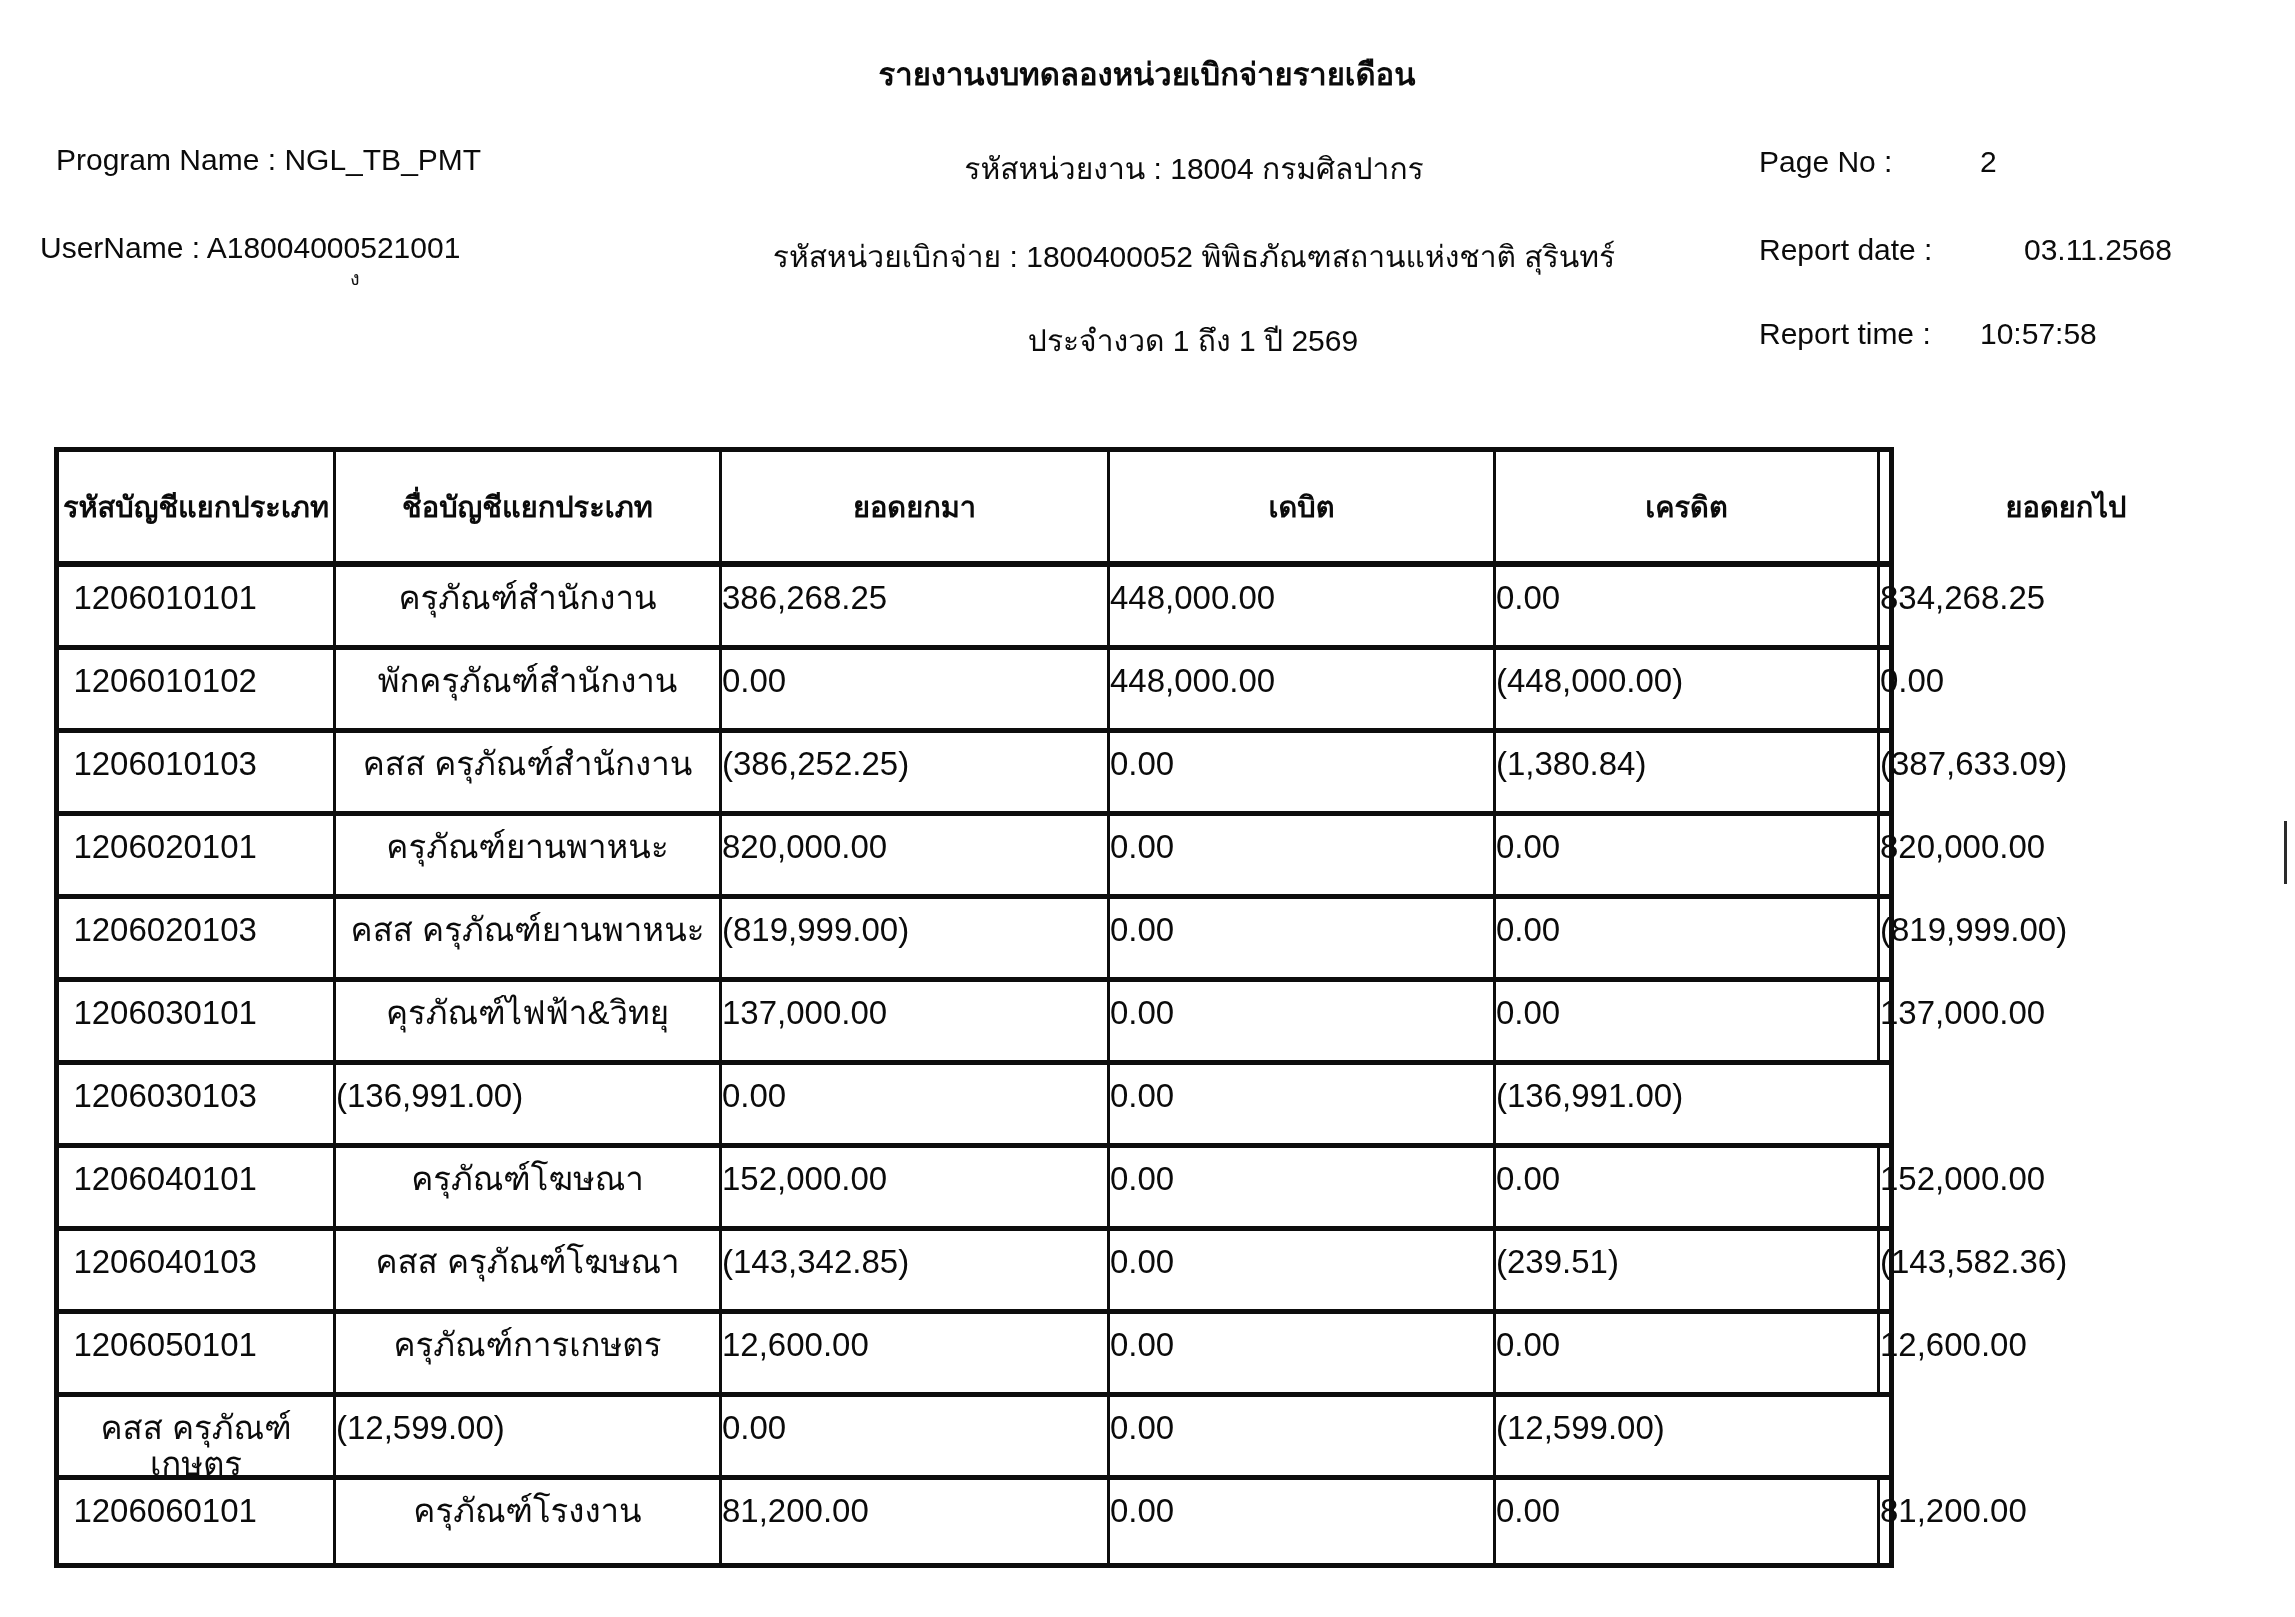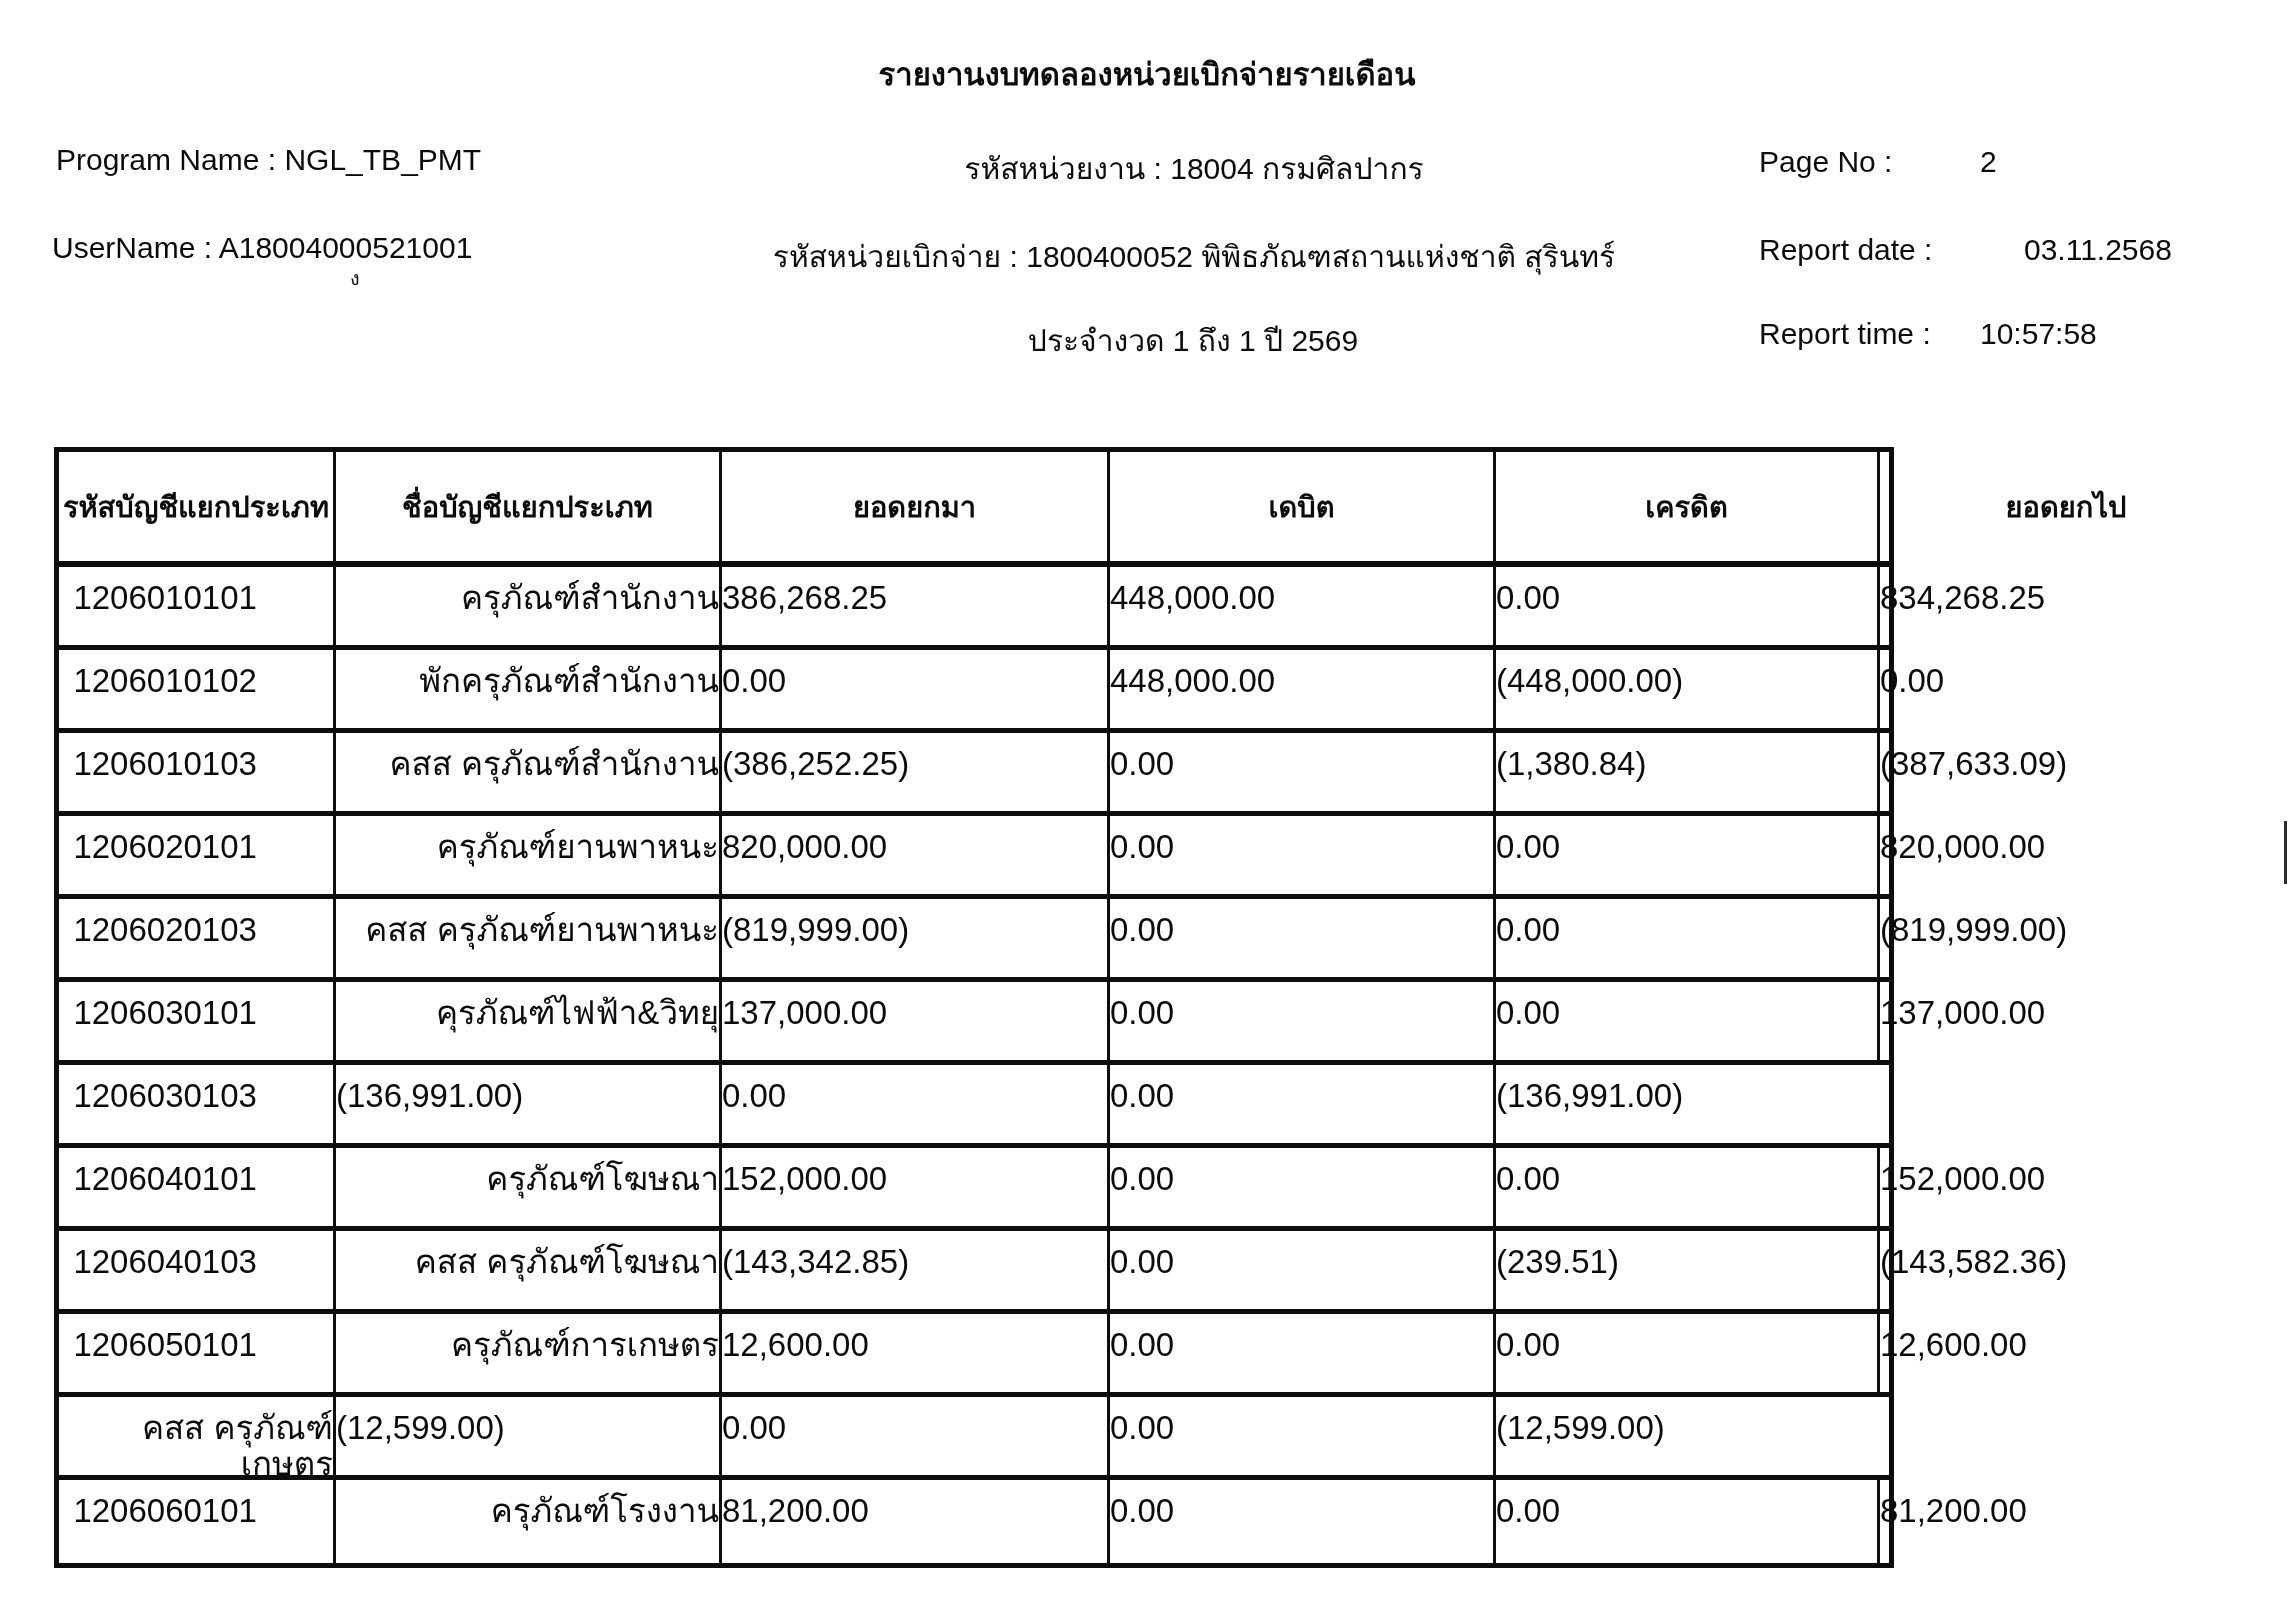--- a/index.html
+++ b/index.html
@@ -27,39 +27,39 @@
   .tr.body { height:83px; border-bottom:5.9px solid #0d0d0d; }
   .tr.body:last-child { border-bottom:none; }
   .td { border-right:3.3px solid #0d0d0d; overflow:hidden; }
   .td:last-child { border-right:none; }
   .tr.head .td {
     display:flex; align-items:center; justify-content:center;
     font-size:29px; font-weight:600;
   }
   .tr.body .td { padding-top:13px; font-size:33px; line-height:1.1; }
   .td.code { padding-left:14.4px; text-align:left; }
-  .td.name { padding-left:0; text-align:right; font-size:31px; }
+  .td.name { padding-left:0; text-align:center; font-size:31px; }
   .td.num  { padding-right:19.7px; text-align:left; }
 </style>
 </head>
 <body>
 
 <div class="page">
 
   <div class="abs title">รายงานงบทดลองหน่วยเบิกจ่ายรายเดือน</div>
 
   <div class="abs meta" style="top:143px; left:56px;">
     <span>Program Name :</span>
     <span>NGL_TB_PMT</span>
   </div>
   <div class="abs meta centered" style="top:145px; left:1194px;">รหัสหน่วยงาน : 18004 กรมศิลปากร</div>
   <div class="abs meta label-col" style="top:145px;">Page No :</div>
   <div class="abs meta value-col" style="top:145px;">2</div>
 
-  <div class="abs meta" style="top:231px; left:52px;">
+  <div class="abs meta" style="top:231px; left:40px;">
     <span>UserName :</span>
     <span>A18004000521001</span>
   </div>
   <div class="abs meta centered" style="top:233px; left:1194px;">รหัสหน่วยเบิกจ่าย : 1800400052 พิพิธภัณฑสถานแห่งชาติ สุรินทร์</div>
   <div class="abs meta label-col" style="top:233px;">Report date :</div>
   <div class="abs meta value-col" style="top:233px;margin-left:44px;">03.11.2568</div>
 
   <div class="abs meta centered" style="top:317px; left:1193px;">ประจำงวด 1 ถึง 1 ปี 2569</div>
   <div class="abs meta label-col" style="top:317px;">Report time :</div>
   <div class="abs meta value-col" style="top:317px;">10:57:58</div>

